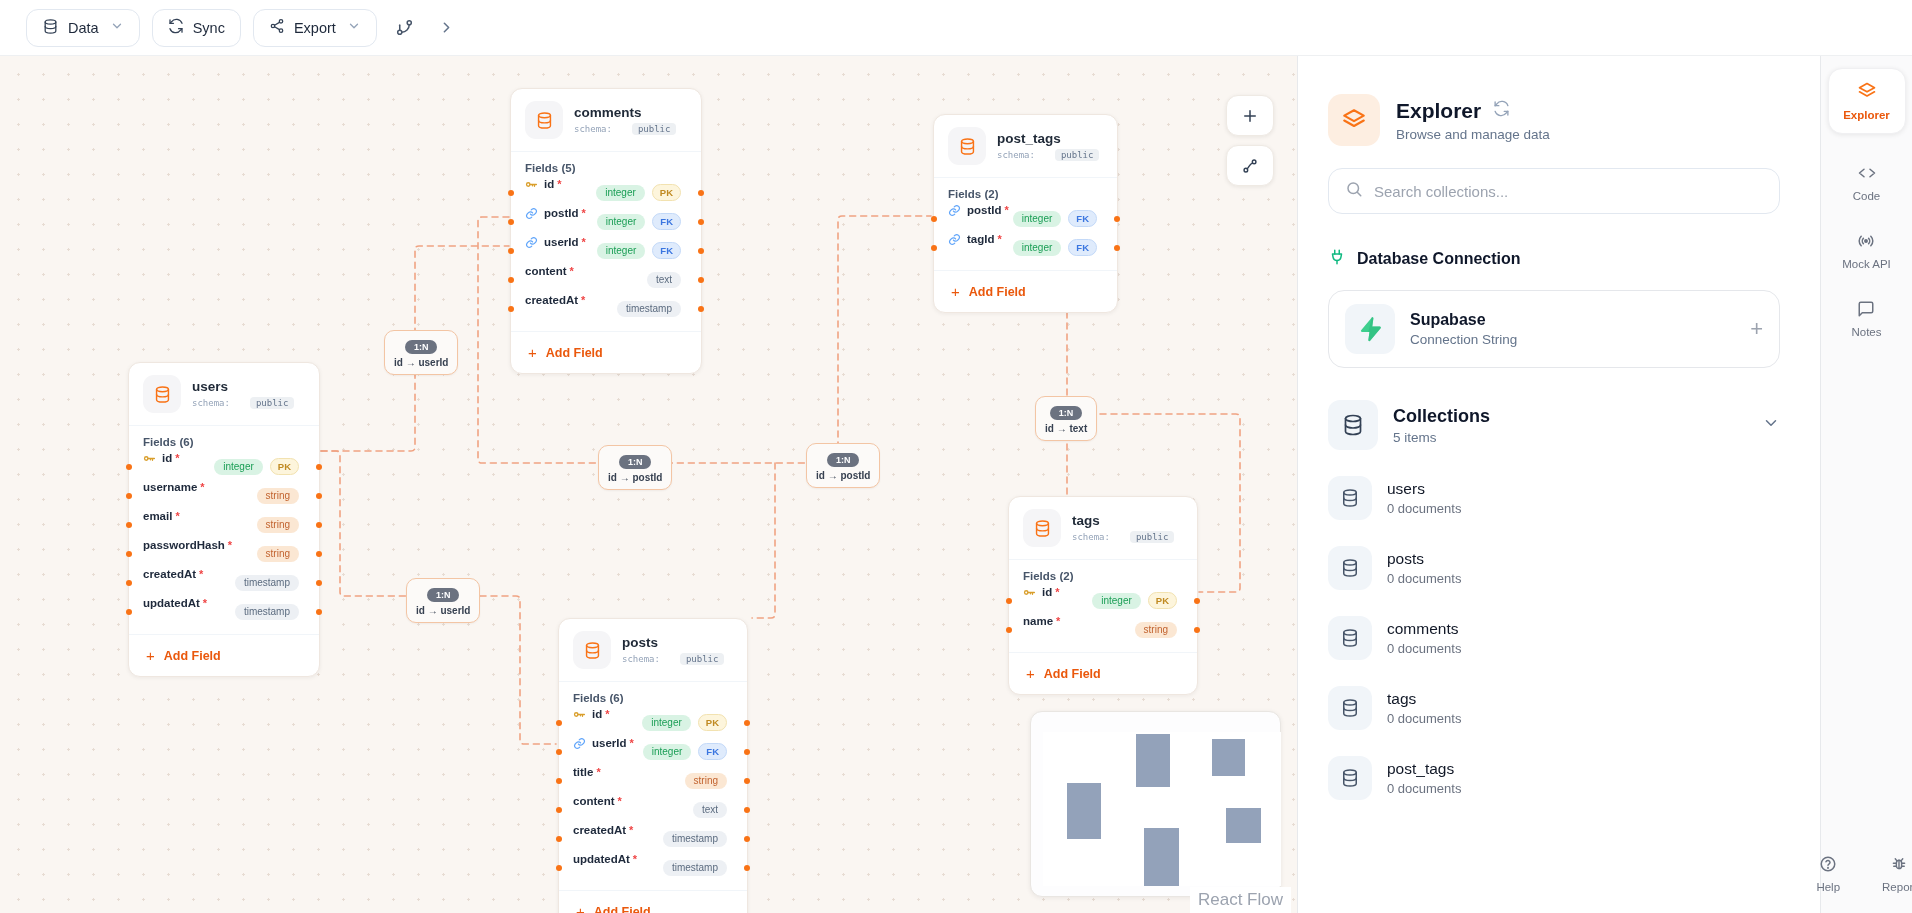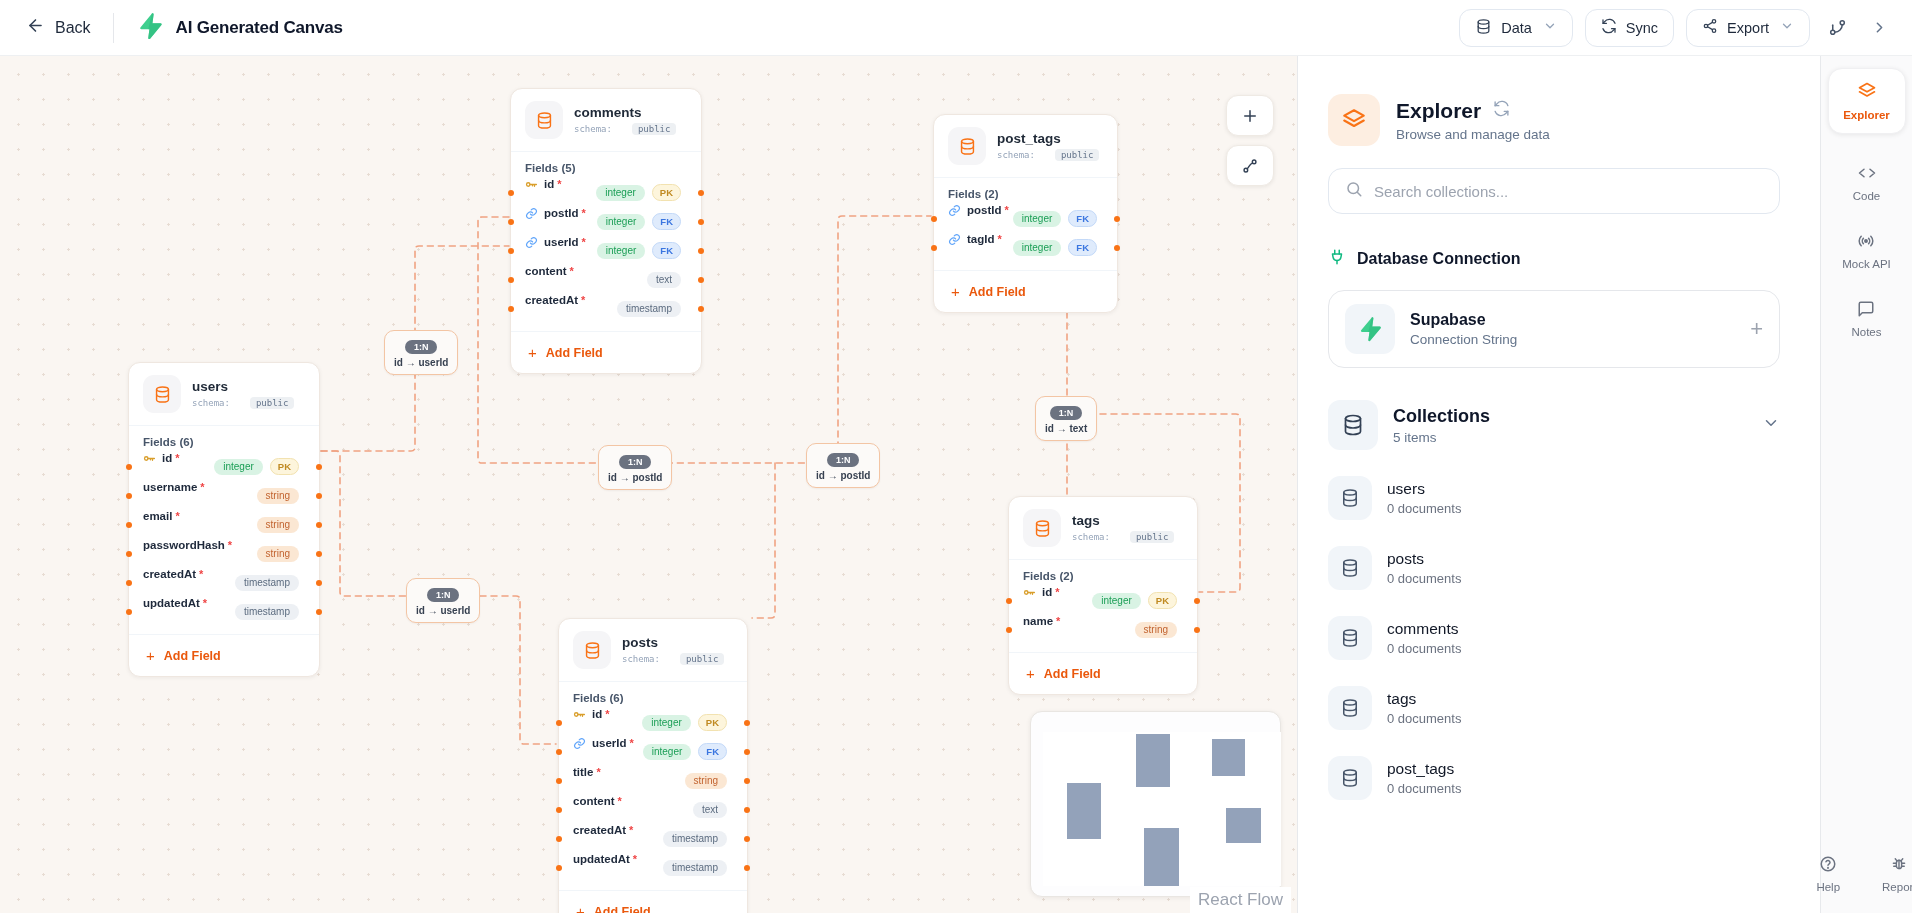--- a/index.html
+++ b/index.html
@@ -95,41 +95,20 @@
   .rail { width:92px; flex:none; background:#fafafb; border-left:1px solid #e7e9ec; display:flex; flex-direction:column; align-items:center; padding:12px 0 20px; }
   .rail-top { display:flex; flex-direction:column; align-items:center; gap:30px; }
   .rail-bottom { margin-top:auto; display:flex; align-items:center; gap:42px; }
   .rail-item { display:flex; flex-direction:column; align-items:center; gap:6px; cursor:pointer; color:#6b7280; font-size:11.5px; }
   .rail-item.active { background:#fff; border:1px solid #f0f0f2; border-radius:14px; box-shadow:0 1px 5px rgba(0,0,0,.08); width:78px; height:66px; justify-content:center; color:#ea580c; font-weight:600; }
 </style>
 </head>
 <body>
 
 <div class="header">
-  <div class="h-left">
-    <div class="back-btn">
-      <span>
-        <svg width="19" height="19" viewBox="0 0 24 24" fill="none" stroke="#334155" stroke-width="2" stroke-linecap="round" stroke-linejoin="round">
-            <path d="M19 12H5"></path>
-            <path d="m12 19-7-7 7-7"></path>
-          </svg>
-      </span>
-      <span>Back</span>
-    </div>
-    <div class="h-divider"></div>
-    <div class="logo-wrap">
-      <span>
-        <svg width="28" height="28" viewBox="0 0 24 24">
-            <path d="M13.5 1.5 3.8 13.2c-.5.6 0 1.5.8 1.5h6.9l-1 7.5c-.1.9 1 1.4 1.6.7l9.7-11.7c.5-.6 0-1.5-.8-1.5h-6.9l1-7.5c.1-.9-1-1.4-1.6-.7z" fill="#3ecf8e"></path>
-            <path d="M13.5 1.5 10.5 14.7h1l-1 7.5c-.1.9 1 1.4 1.6.7l9.7-11.7c.5-.6 0-1.5-.8-1.5h-6.9l1-7.5c.1-.9-1-1.4-1.6-.7z" fill="#2fbd80" opacity=".65"></path>
-          </svg>
-      </span>
-      <span class="app-title">AI Generated Canvas</span>
-    </div>
-  </div>
   <div class="h-right">
     <button class="pill-btn">
       <span>
         <svg width="17" height="17" viewBox="0 0 24 24" fill="none" stroke="#334155" stroke-width="1.8" stroke-linecap="round">
             <ellipse cx="12" cy="5.5" rx="7.5" ry="3"></ellipse>
             <path d="M4.5 5.5v13c0 1.66 3.36 3 7.5 3s7.5-1.34 7.5-3v-13"></path>
             <path d="M4.5 12c0 1.66 3.36 3 7.5 3s7.5-1.34 7.5-3"></path>
           </svg>
       </span>
       <span>Data</span>

